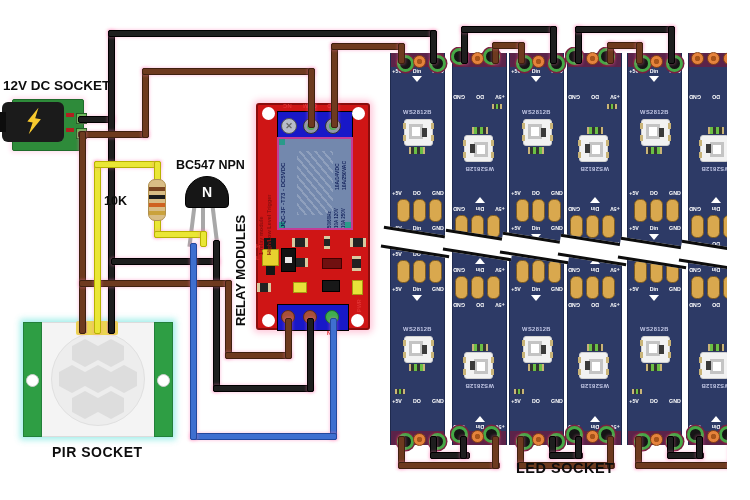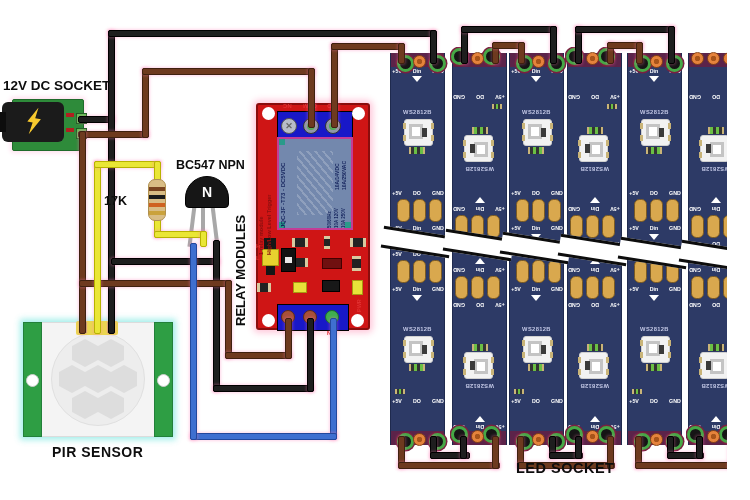--- a/index.html
+++ b/index.html
@@ -44,21 +44,21 @@
   <div class="abs" style="left:12px;top:99px;width:72px;height:52px;background:#2e8b3a;border:1px solid #1f6b2a;border-radius:2px;z-index:2;box-shadow:0 0 4px 2px rgba(255,120,180,.22);"></div>
   <div class="abs" style="left:2px;top:102px;width:62px;height:40px;background:#1b1b1b;border-radius:6px;z-index:3;"></div>
   <div class="abs" style="left:0px;top:112px;width:6px;height:20px;background:#0d0d0d;z-index:3;"></div>
   <div class="abs" style="left:25px;top:107px;width:18px;height:28px;background:#f7c92e;z-index:4;transform:rotate(10deg);
               clip-path:polygon(62% 0,14% 56%,44% 56%,34% 100%,86% 40%,54% 40%);"></div>
   <div class="abs" style="left:66px;top:113px;width:8px;height:4px;background:#b02020;z-index:4;"></div>
   <div class="abs" style="left:66px;top:128px;width:8px;height:4px;background:#b02020;z-index:4;"></div>
   <div class="abs" style="left:76px;top:113px;width:11px;height:11px;background:#58c24e;border:1px solid #1d5c22;z-index:4;"></div>
   <div class="abs" style="left:76px;top:128px;width:11px;height:11px;background:#58c24e;border:1px solid #1d5c22;z-index:4;"></div>
 
-  <div class="lbl" style="left:104px;top:194px;font-size:12.5px;">17K</div>
+  <div class="lbl" style="left:104px;top:194px;font-size:12.5px;">10K</div>
   <div class="abs" style="left:148px;top:179px;width:18px;height:42px;background:#d9bd85;border:1px solid #b09050;border-radius:7px;z-index:7;">
     <div class="abs" style="left:0;top:7px;width:100%;height:4px;background:#7a4420;"></div>
     <div class="abs" style="left:0;top:15px;width:100%;height:4px;background:#1c1c1c;"></div>
     <div class="abs" style="left:0;top:23px;width:100%;height:4px;background:#cf6220;"></div>
     <div class="abs" style="left:0;top:31px;width:100%;height:4px;background:#caa23c;"></div>
   </div>
 
   <div class="lbl" style="left:176px;top:158px;font-size:12.5px;">BC547 NPN</div>
   <div class="abs" style="left:190px;top:205px;width:4px;height:42px;background:#a8a8a8;transform:rotate(7deg);z-index:5;"></div>
   <div class="abs" style="left:201px;top:205px;width:4px;height:39px;background:#a8a8a8;z-index:5;"></div>
@@ -144,21 +144,21 @@
   <div class="hexa" style="left:98px;top:339px;z-index:4;"></div>
   <div class="hexa" style="left:59px;top:365px;z-index:4;"></div>
   <div class="hexa" style="left:85px;top:365px;z-index:4;"></div>
   <div class="hexa" style="left:111px;top:365px;z-index:4;"></div>
   <div class="hexa" style="left:72px;top:391px;z-index:4;"></div>
   <div class="hexa" style="left:98px;top:391px;z-index:4;"></div>
   <div class="abs" style="left:76px;top:321px;width:42px;height:14px;background:#ead84e;border-radius:2px;z-index:4;"></div>
   <div class="abs" style="left:80px;top:322px;width:7px;height:11px;background:#c9a86a;z-index:5;"></div>
   <div class="abs" style="left:94px;top:322px;width:7px;height:11px;background:#c9a86a;z-index:5;"></div>
   <div class="abs" style="left:107px;top:322px;width:7px;height:11px;background:#c9a86a;z-index:5;"></div>
-  <div class="lbl" style="left:52px;top:444px;font-size:14px;letter-spacing:.5px;">PIR SENSOR</div>
+  <div class="lbl" style="left:52px;top:444px;font-size:14px;letter-spacing:.5px;">PIR SOCKET</div>
 
   <div id="strips">
       <div class="strip" style="left: 390px;">
         <div class="band" style="top: 0px;"></div>
         <div class="pc c" style="left: 5.5px; top: 1.5px;"></div>
         <div class="pc n" style="left: 21.5px; top: 1.5px;"></div>
         <div class="pc c" style="left: 37.5px; top: 1.5px;"></div>
         <div class="plbl" style="top: 14px;">
           <span>+5V</span>
           <span>Din</span>

